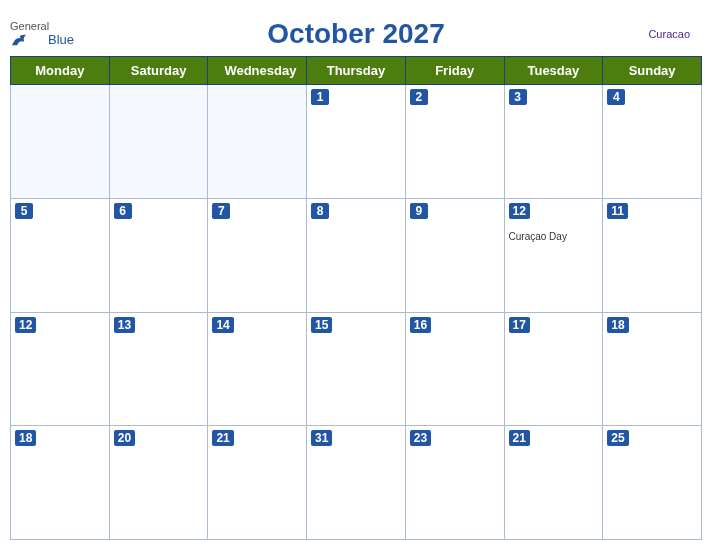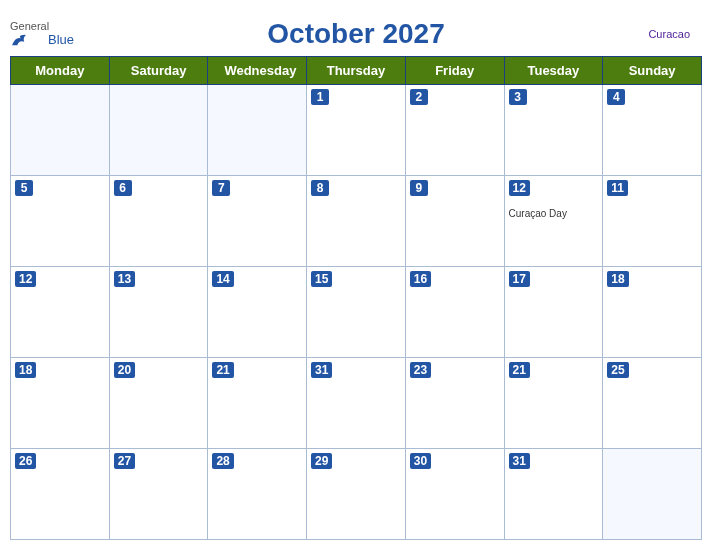--- a/index.html
+++ b/index.html
@@ -172,23 +172,14 @@
       </tr>
       <tr>
         <td><span class="day-number">18</span></td>
         <td><span class="day-number">20</span></td>
         <td><span class="day-number">21</span></td>
         <td><span class="day-number">31</span></td>
         <td><span class="day-number">23</span></td>
         <td><span class="day-number">21</span></td>
         <td><span class="day-number">25</span></td>
       </tr>
-      <tr>
-        <td><span class="day-number">26</span></td>
-        <td><span class="day-number">27</span></td>
-        <td><span class="day-number">28</span></td>
-        <td><span class="day-number">29</span></td>
-        <td><span class="day-number">30</span></td>
-        <td><span class="day-number">31</span></td>
-        <td class="empty-cell"></td>
-      </tr>
     </tbody>
 </table>
 
 </body></html>

